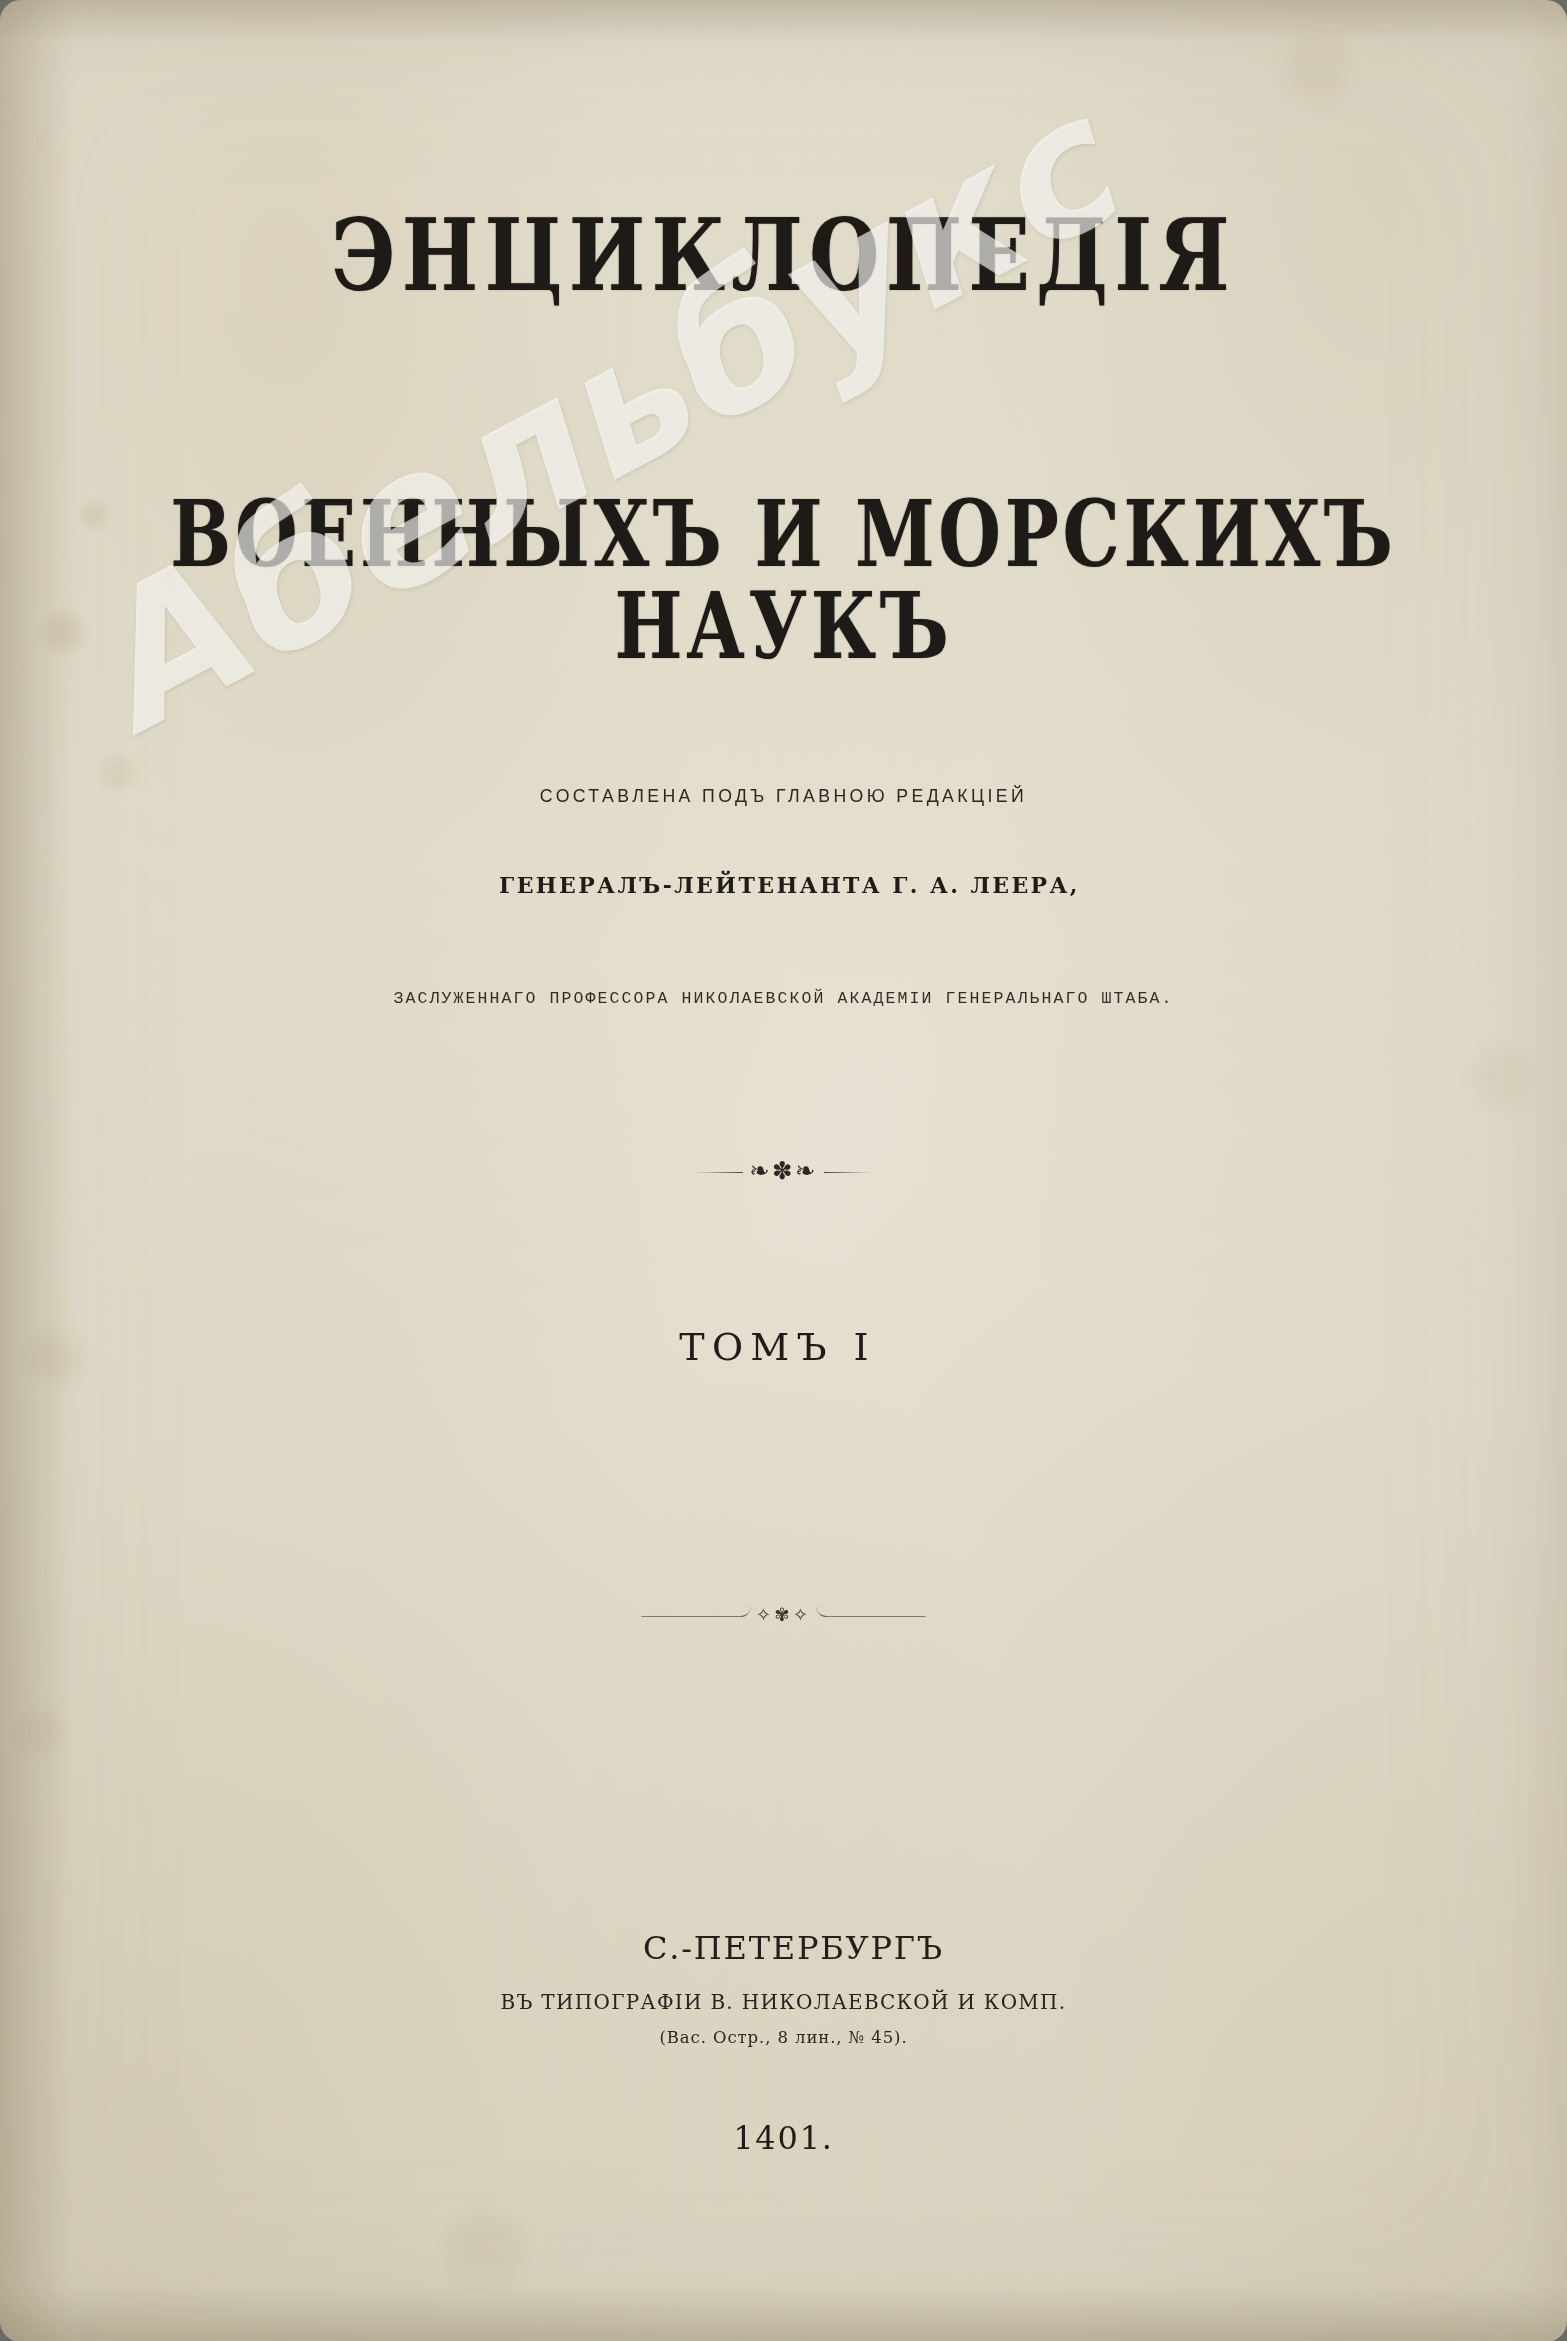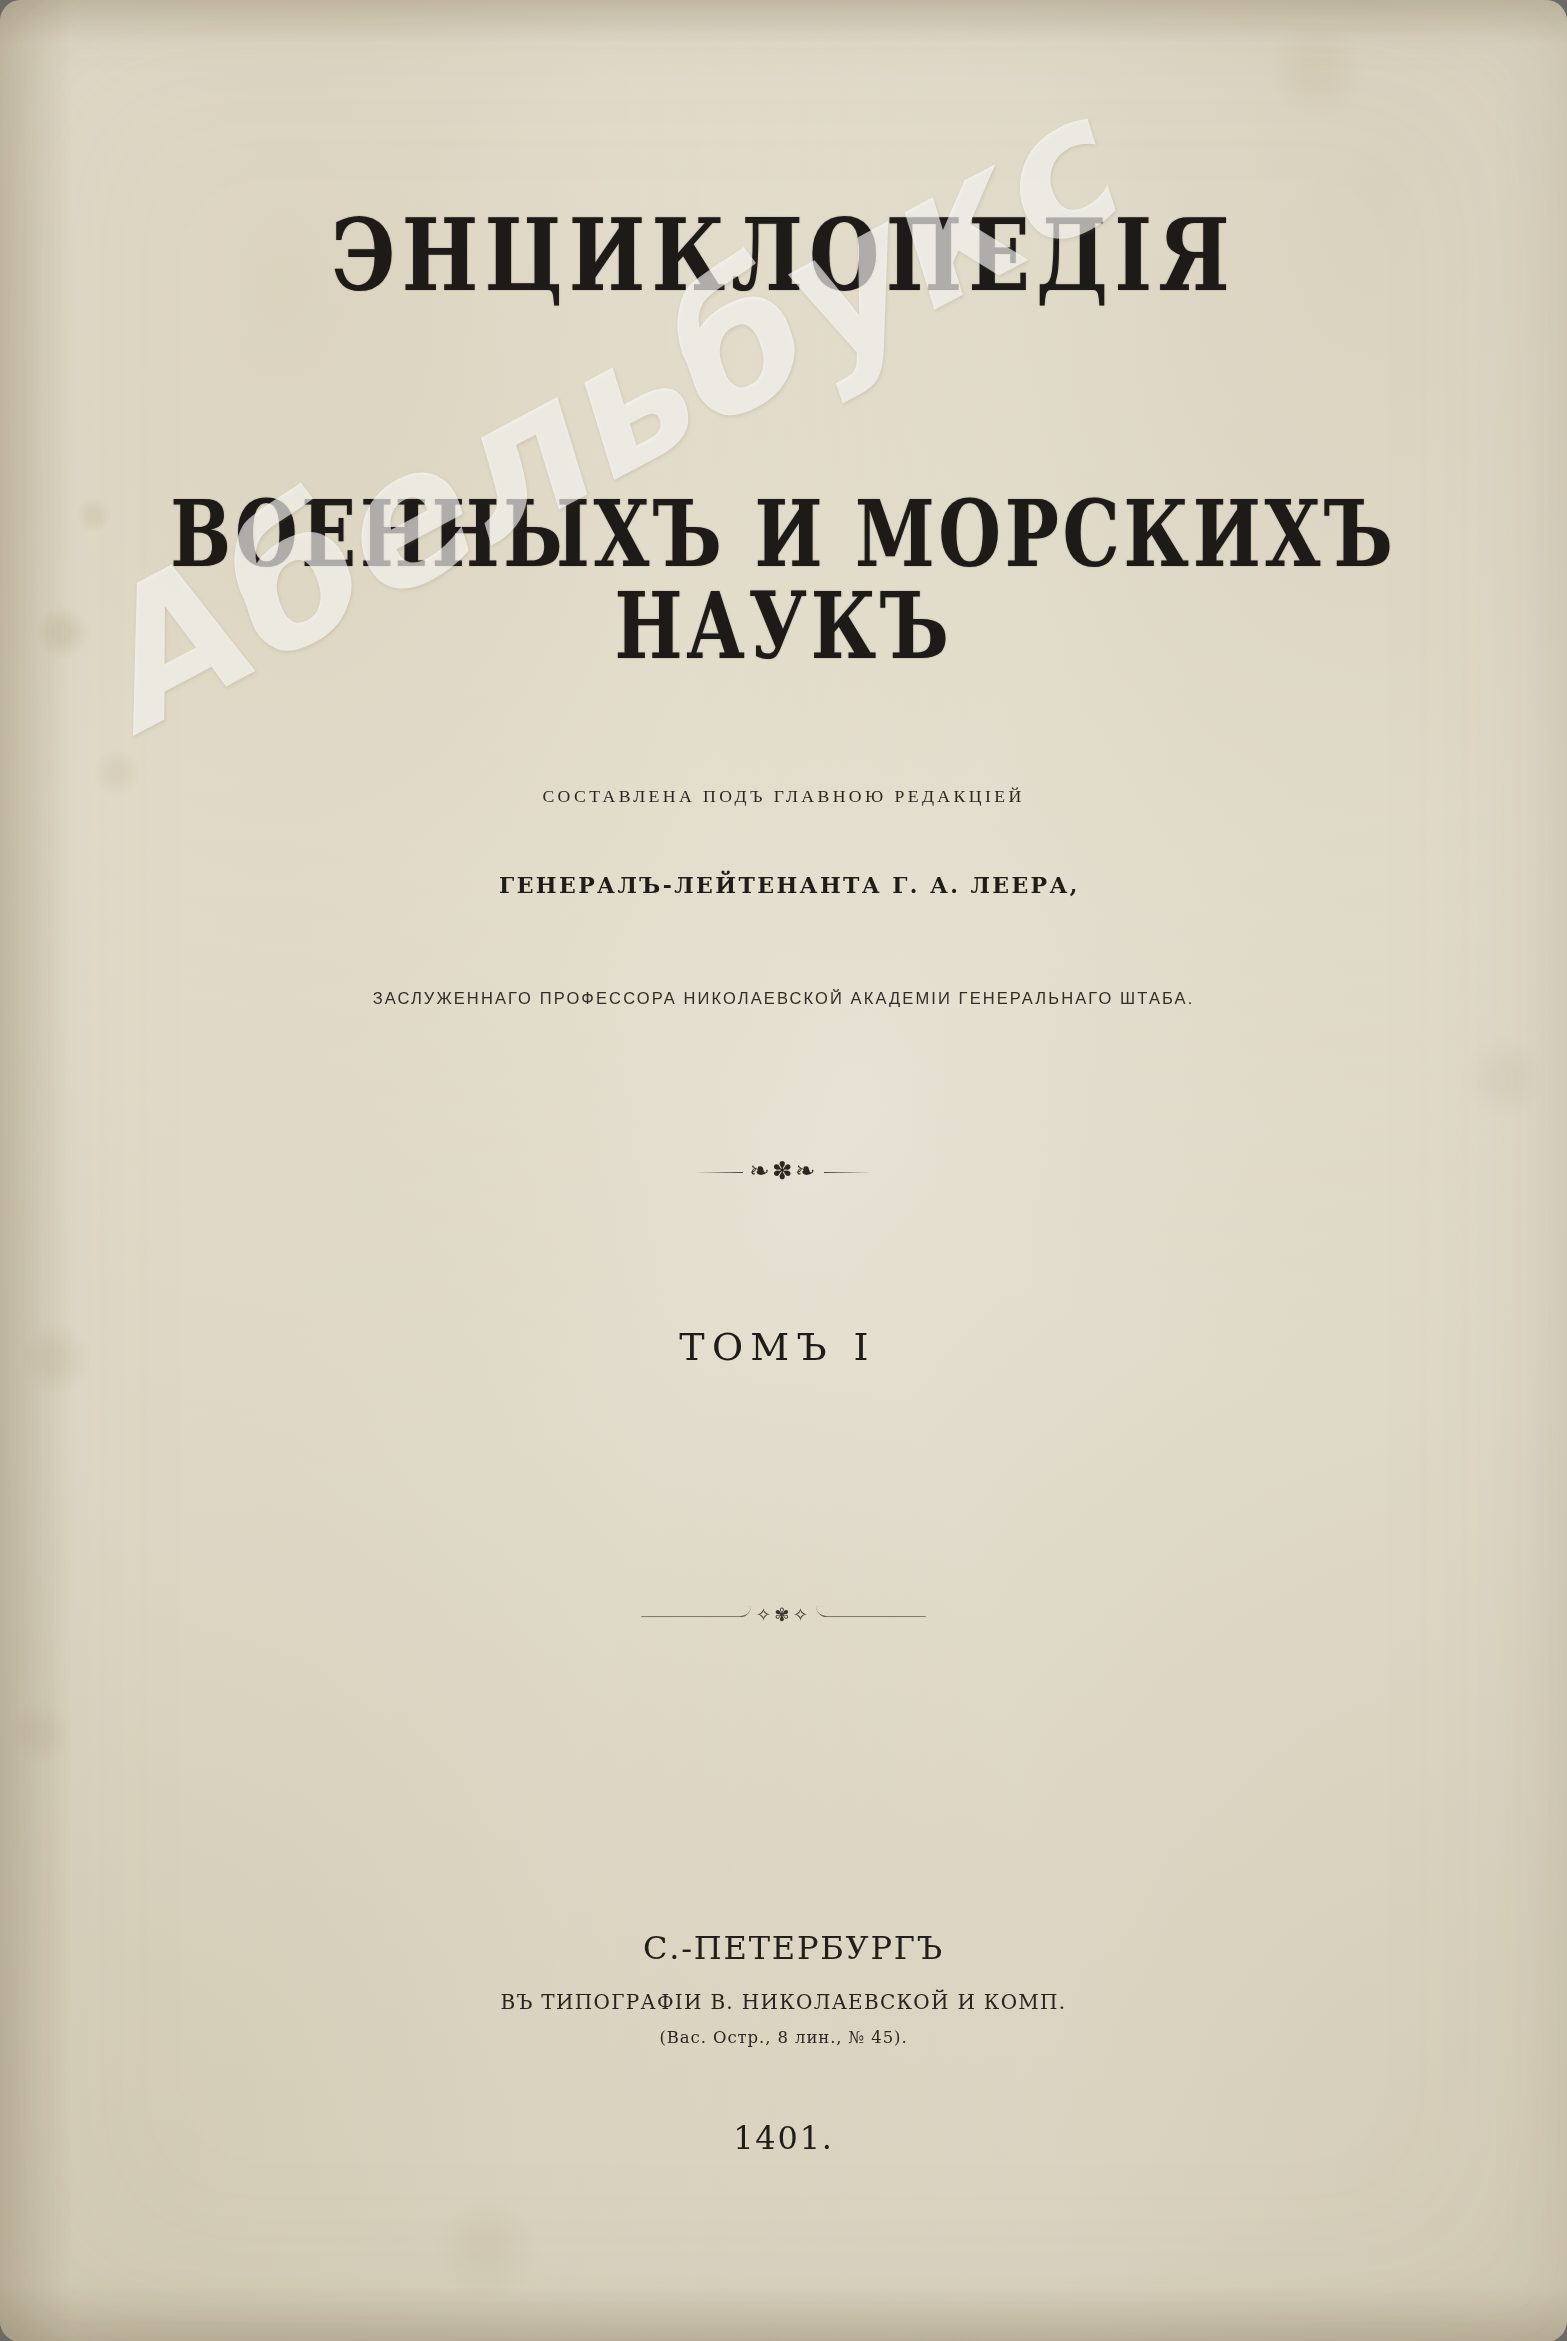--- a/index.html
+++ b/index.html
@@ -107,21 +107,21 @@
     color: #1d1a17;
     text-shadow: 0 0 1.2px rgba(40,34,28,0.45);
     transform: scaleY(1.28);
     transform-origin: center top;
   }
 
   .credit-1 {
     position: absolute;
     top: 786px;
     left: 0; right: 0;
-    font-family: Liberation Serif, serif;
+    font-family: Liberation Sans, sans-serif;
     font-size: 17.7px;
     letter-spacing: 3.4px;
     color: #2b2621;
   }
 
   .credit-2 {
     position: absolute;
     top: 872px;
     left: 0; right: 0;
     font-family: "DejaVu Serif", serif;
@@ -129,21 +129,21 @@
     font-size: 22px;
     letter-spacing: 2.4px;
     color: #201c18;
     margin-left: 12px;
   }
 
   .credit-3 {
     position: absolute;
     top: 989px;
     left: 0; right: 0;
-    font-family: Liberation Sans, sans-serif;
+    font-family: Liberation Mono, monospace;
     font-size: 16.5px;
     letter-spacing: 2.1px;
     color: #332d27;
   }
 
   .orn-1 {
     position: absolute;
     top: 1154px;
     left: 0; right: 0;
     height: 37px;

